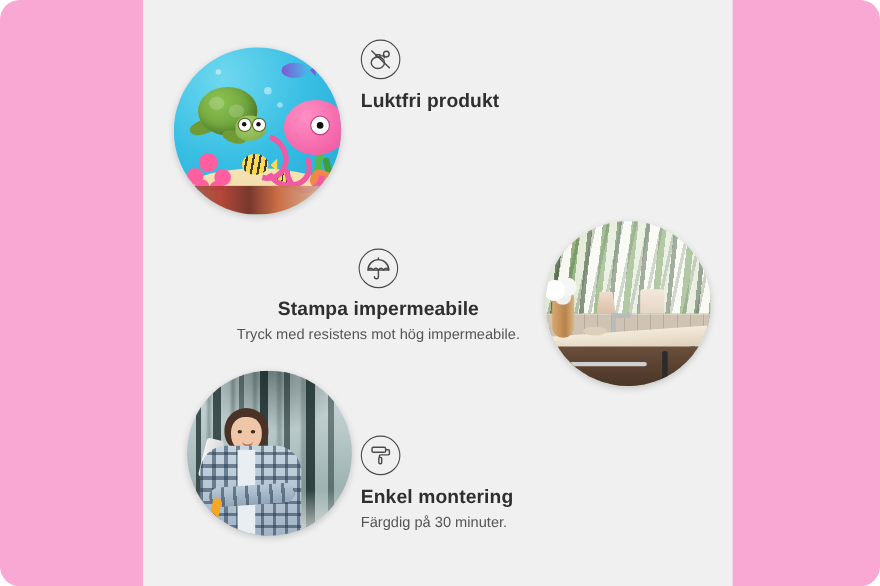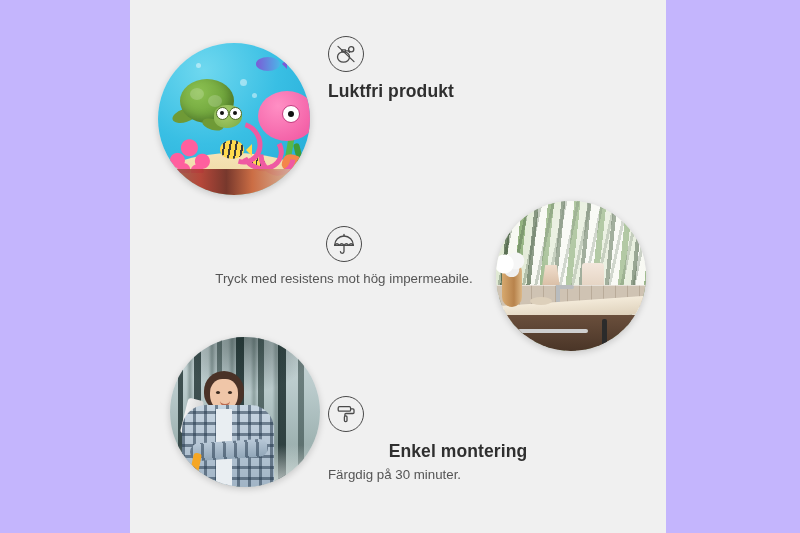--- a/index.html
+++ b/index.html
@@ -5,21 +5,22 @@
   html,body{margin:0;padding:0;}
   body{
     width:800px;height:533px;
     background:#ffffff;
     font-family:"Liberation Sans", sans-serif;
     overflow:hidden;
   }
   .stage{
     position:relative;
     width:800px;height:533px;
-    background:#c4b5fd;
+    background:#f9a8d4;
+    border-radius:18px;
   }
   
   .panel{
     position:absolute;
     left:130px;top:0;
     width:536px;height:533px;
     background:#f0f0f0;
   }
 
   
@@ -315,21 +316,21 @@
   #feature-odorless{left:328px;top:36px;width:296px;}
   #feature-odorless .icon-ring{margin-bottom:9px;}
   #feature-odorless .f-title{margin-bottom:5px;}
 
   #feature-waterproof{left:214px;top:226px;width:260px;text-align:center;}
   #feature-waterproof .icon-ring{margin:0 auto 8px auto;}
   #feature-waterproof .f-title{margin-bottom:4px;}
 
   #feature-assembly{left:328px;top:396px;width:260px;}
   #feature-assembly .icon-ring{margin-bottom:9px;}
-  #feature-assembly .f-title{margin-bottom:4px;text-align:center;}
+  #feature-assembly .f-title{margin-bottom:4px;}
 </style>
 </head>
 <body>
 
 <div class="stage">
 
   <div class="panel"></div>
 
   <div class="photo-circle" id="circle-underwater">
     <div class="photo-inner">
@@ -413,20 +414,21 @@
 
   <div class="feature" id="feature-waterproof">
     <div class="icon-ring">
       <svg width="24" height="24" viewBox="0 0 24 24" fill="none" stroke="#4a4a4a" stroke-width="1.3" stroke-linecap="round" stroke-linejoin="round">
         <path d="M2.6 13.4a9.4 9.4 0 0 1 18.8 0z"></path>
         <path d="M2.6 13.4c1.6-2.2 3.2-2.2 4.7 0 1.6-2.2 3.2-2.2 4.7 0 1.6-2.2 3.2-2.2 4.7 0 1.6-2.2 3.2-2.2 4.7 0"></path>
         <path d="M12 4v-1.6"></path>
         <path d="M12 13.4v6.2a1.8 1.8 0 0 1-3.6 0"></path>
       </svg>
     </div>
+    <div class="f-title">Stampa impermeabile</div>
     <div class="f-desc">Tryck med resistens mot hög impermeabile.</div>
   </div>
 
   <div class="feature" id="feature-assembly">
     <div class="icon-ring">
       <svg width="24" height="24" viewBox="0 0 24 24" fill="none" stroke="#4a4a4a" stroke-width="1.3" stroke-linecap="round" stroke-linejoin="round">
         <rect x="4.2" y="4.6" width="12.4" height="4.6" rx="1.3"></rect>
         <path d="M16.6 6.9h2.4a1 1 0 0 1 1 1v2.6a1 1 0 0 1-1 1h-7.1a1 1 0 0 0-1 1v1.3"></path>
         <rect x="10.4" y="13.8" width="2.6" height="5.8" rx="1.1"></rect>
       </svg>

